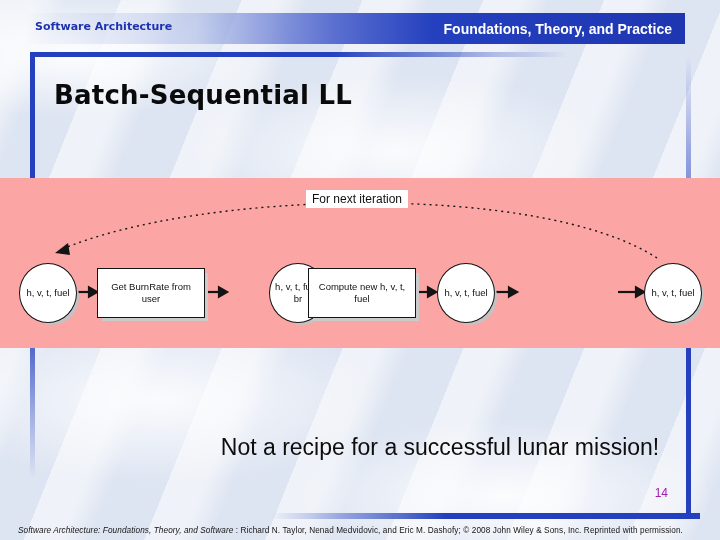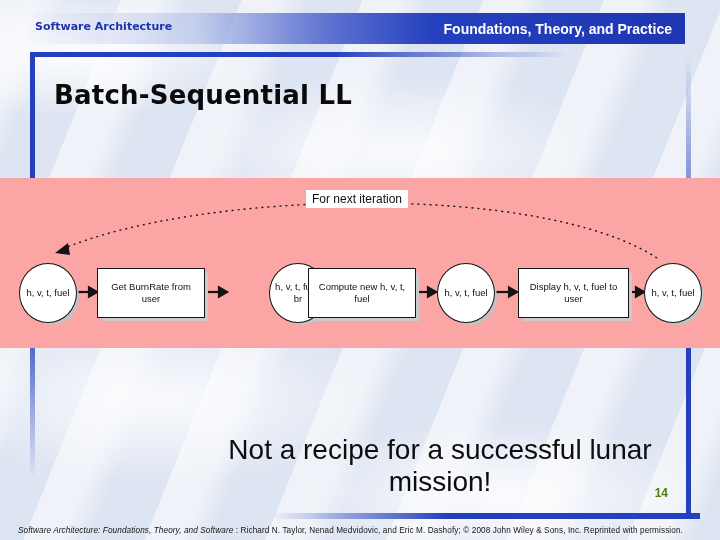--- a/index.html
+++ b/index.html
@@ -67,26 +67,26 @@
   .rect{height:48px;top:90px;border-width:1.8px;box-shadow:4px 4px 0 -1px #cbcbcb;padding:0 5px;}
   .c1{left:19px;} .c2{left:228px;margin-left:41px;} .c3{left:437px;} .c4{left:644px;}
   .r1{left:97px;width:96px;} .r2{left:308px;width:96px;} .r3{left:518px;width:99px;}
   .loop-label{
     position:absolute;left:306px;top:12px;background:#ffffff;
     padding:2px 6px;font-size:12px;color:#111;
   }
   
   .note{
     position:absolute;left:190px;top:434px;width:500px;text-align:center;
-    font-size:28px;color:#0d0d0d;
+    font-size:23px;color:#0d0d0d;
   }
   
   .page-number{
     position:absolute;right:52px;top:486px;
-    font-size:12px;font-weight:bold;color:#4d7c0f;
+    font-size:12px;font-weight:normal;color:#a21caf;
   }
   .footer{
     position:absolute;left:18px;top:526px;width:695px;
     font-size:8.2px;color:#141414;letter-spacing:0.1px;white-space:nowrap;
   }
   .footer .it{font-style:italic;}
 </style>
 </head>
 <body>
 
@@ -127,21 +127,20 @@
     </g>
   </svg>
 
   <div class="loop-label">For next iteration</div>
 
   <div class="node circle c1">h, v, t, fuel</div>
   <div class="node rect r1">Get BurnRate from user</div>
   <div class="node circle c2">h, v, t, fuel, br</div>
   <div class="node rect r2">Compute new h, v, t, fuel</div>
   <div class="node circle c3">h, v, t, fuel</div>
-  <div class="node rect r3">Display h, v, t, fuel to user</div>
   <div class="node circle c4">h, v, t, fuel</div>
 </div>
 
 <div class="note">Not a recipe for a successful lunar mission!</div>
 
 <div class="page-number">14</div>
 
 <div class="footer"><span class="it">Software Architecture: Foundations, Theory, and Software</span> <span>: Richard N. Taylor, Nenad Medvidovic, and Eric M. Dashofy; © 2008 John Wiley &amp; Sons, Inc. Reprinted with permission.</span></div>
 
 </body></html>

